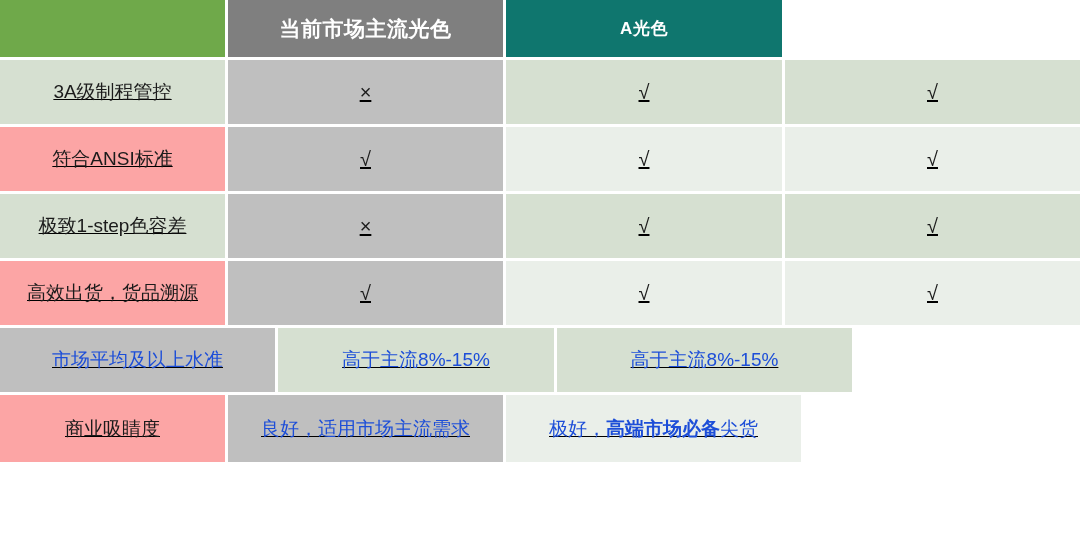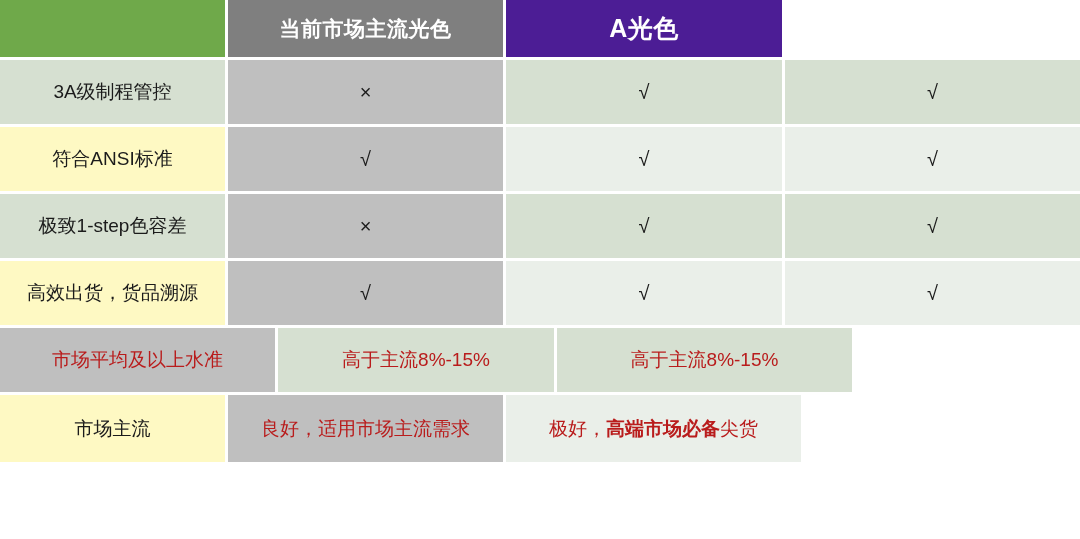--- a/index.html
+++ b/index.html
@@ -9,50 +9,50 @@
     font-family:"Liberation Sans","DejaVu Sans",sans-serif;
     overflow:hidden;
   }
   #table-root{
     width:1080px;height:539px;
     display:flex;flex-direction:column;
     background:#ffffff;
   }
   .row{display:flex;width:1080px;box-sizing:border-box;}
   .header-row{height:60px;}
-  .data-row{height:67px;}
+  .data-row{height:67px;text-decoration:underline;}
   .cell{
     box-sizing:border-box;
     display:flex;align-items:center;justify-content:center;
     text-align:center;
     border-right:3px solid #ffffff;
     border-bottom:3px solid #ffffff;
     overflow:hidden;
   }
   .c0{width:228px;}
   .c1{width:278px;}
   .c2{width:279px;}
   .c3{width:295px;border-right:none;}
   .last-row .cell{border-bottom:none;}
 
   
   .hdr-blank{background:#6fa94a;}
   .hdr-gray{background:#7f7f7f;color:#ffffff;font-weight:bold;font-size:21px;letter-spacing:.5px;}
-  .hdr-green{background:#4c1d95;color:#ffffff;font-weight:bold;font-size:25px;letter-spacing:.5px;}
+  .hdr-green{background:#0f766e;color:#ffffff;font-weight:bold;font-size:17px;letter-spacing:.5px;}
 
   
   .lbl-odd{background:#d6e0d1;}
-  .lbl-even{background:#fef9c3;}
+  .lbl-even{background:#fca5a5;}
   .gray-cell{background:#bfbfbf;}
   .grn-odd{background:#d6e0d1;}
   .grn-even{background:#eaefe9;}
 
   .label-text{font-size:19px;color:#1b1b1b;}
   .mark{font-size:20px;color:#1b1b1b;line-height:1;}
-  .val-text{font-size:19px;color:#b91c1c;white-space:nowrap;}
+  .val-text{font-size:19px;color:#1d4ed8;white-space:nowrap;}
   .val-text b{font-weight:bold;}
 </style>
 </head>
 <body>
 
 <div id="table-root">
 
   <div class="row header-row">
     <div class="cell c0 hdr-blank">
       <span></span>
@@ -132,21 +132,21 @@
     <div class="cell c2 grn-odd">
       <span class="val-text">高于主流8%-15%</span>
     </div>
     <div class="cell c3 grn-odd">
       <span class="val-text">高于主流8%-15%</span>
     </div>
   </div>
 
   <div class="row data-row last-row">
     <div class="cell c0 lbl-even">
-      <span class="label-text">市场主流</span>
+      <span class="label-text">商业吸睛度</span>
     </div>
     <div class="cell c1 gray-cell">
       <span class="val-text">良好，适用市场主流需求</span>
     </div>
     <div class="cell c3 grn-even">
       <span class="val-text"><span>极好，</span><b>高端市场必备</b><span>尖货</span></span>
     </div>
   </div>
 
 </div>

